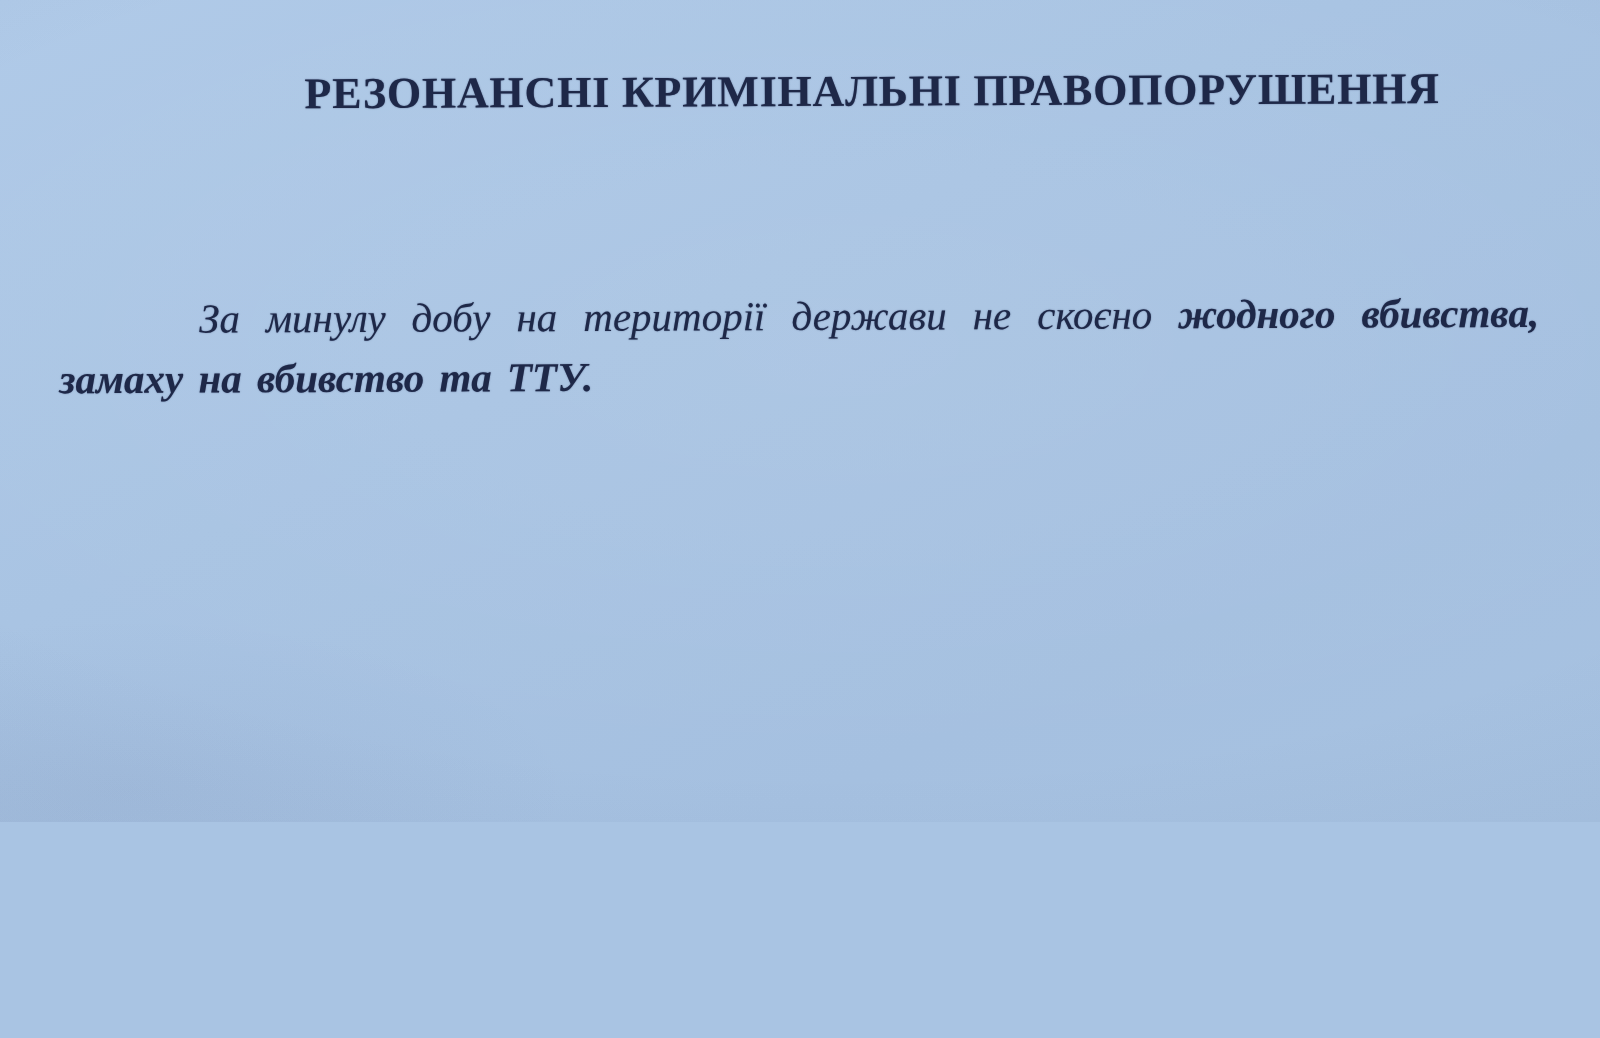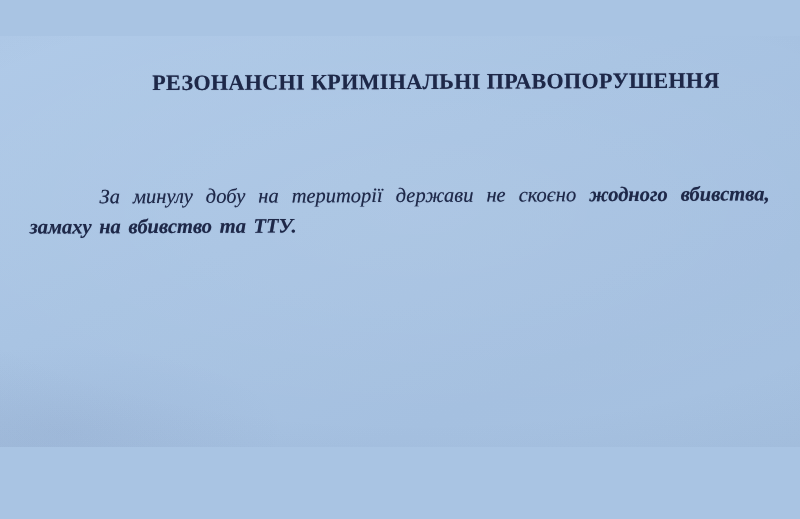--- a/index.html
+++ b/index.html
@@ -8,21 +8,20 @@
   }
   html,body{margin:0;padding:0;}
   body{
     width:800px;height:519px;overflow:hidden;
     background:var(--paper);
     font-family:"Liberation Serif","DejaVu Serif",serif;
   }
   .photo{
     position:absolute;left:0;top:0;width:800px;height:411px;
     background:linear-gradient(155deg,#b0cae8 0%,#a9c4e3 40%,#a5c0e0 75%,#a7c2e1 100%);
-    margin-top:36px;
   }
   
   .photo::before{
     content:"";position:absolute;inset:0;pointer-events:none;
     background:
       radial-gradient(120% 95% at 52% 42%, rgba(255,255,255,0.06) 0%, rgba(255,255,255,0) 55%, rgba(45,65,105,0.10) 100%),
       radial-gradient(40% 30% at 8% 96%, rgba(70,80,130,0.06), rgba(70,80,130,0) 70%);
   }
   .sheet{
     position:absolute;left:0;top:0;width:800px;height:519px;

